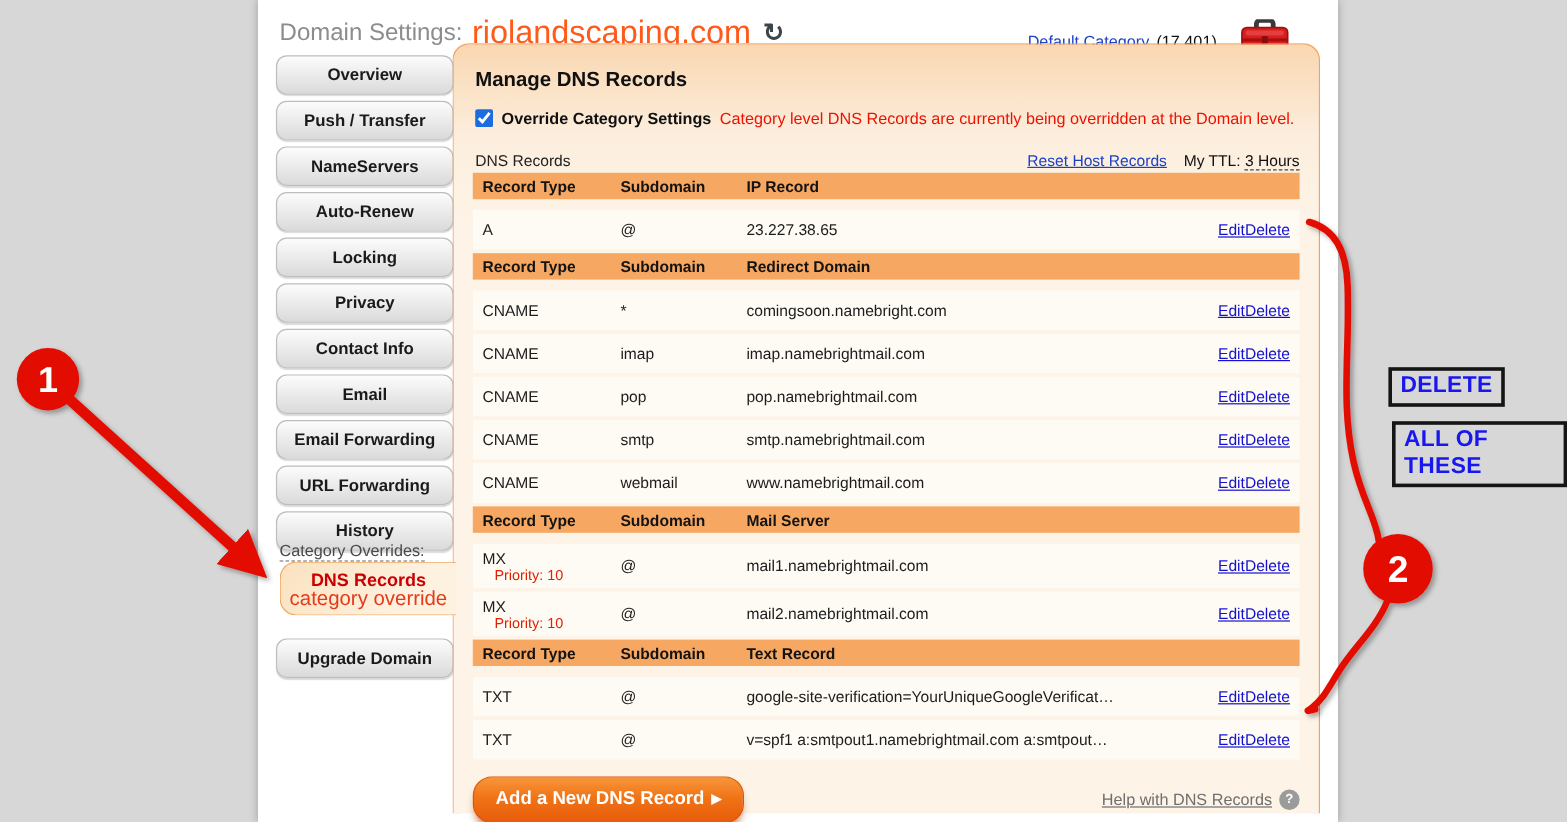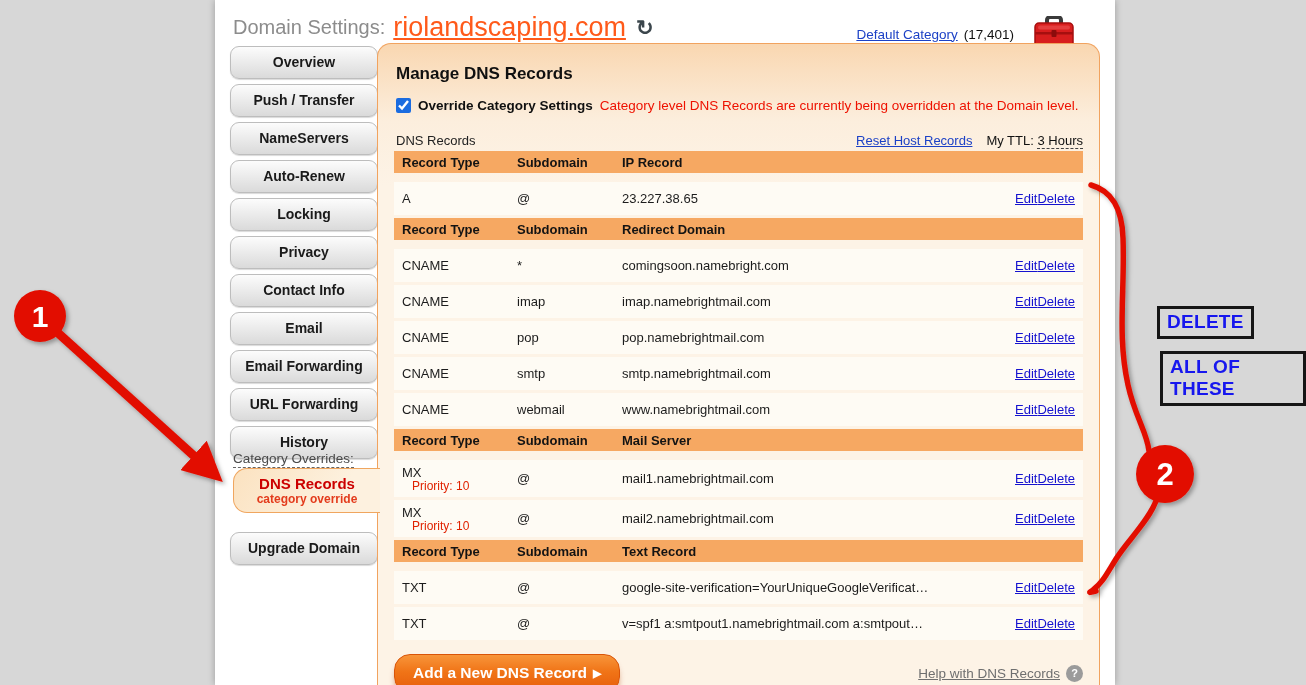--- a/index.html
+++ b/index.html
@@ -10,21 +10,21 @@
     -webkit-font-smoothing:antialiased;
   }
   
   .content-strip{
     position:absolute;left:215px;top:0;width:900px;height:685px;
     background:#ffffff;box-shadow:0 0 7px rgba(0,0,0,.28);
   }
   
   .hdr{position:absolute;left:233px;top:10px;height:34px;display:flex;align-items:center;}
   .hdr-label{font-size:20px;color:#8c8c8c;margin-right:8px;}
-  .hdr-domain{font-size:27px;color:#ff5a1a;margin-right:10px;text-decoration:underline;}
+  .hdr-domain{font-size:27px;color:#ff5a1a;margin-right:10px;}
   .refresh-ic{font-size:21px;color:#3b464c;font-weight:bold;cursor:pointer;line-height:1;}
   .hdr-right{position:absolute;right:230px;top:16px;display:flex;align-items:center;gap:6px;}
   .link-blue{color:#1c41c6;text-decoration:underline;font-size:13.5px;cursor:pointer;}
   .hdr-count{font-size:13.5px;color:#111;}
   .toolbox{width:44px;height:36px;margin-left:12px;cursor:pointer;}
   
   .side-btn{
     position:relative;width:146px;height:31px;margin:0 0 5px 0;
     background:linear-gradient(#fcfcfc,#dadada);
     border:1px solid #bdbdbd;border-radius:9px;
@@ -39,25 +39,25 @@
   }
   .dns-tab{
     position:absolute;left:233px;top:468px;width:146px;height:43px;z-index:6;
     background:linear-gradient(125deg,#fbe2c0 0%,#fdf1df 70%);
     border:1px solid #f0a65f;border-right:none;
     border-radius:14px 0 0 14px;
     display:flex;flex-direction:column;justify-content:center;align-items:center;
     cursor:pointer;
   }
   .dns-tab .t1{font-size:15px;font-weight:bold;color:#cc0000;line-height:16px;}
-  .dns-tab .t2{font-size:12px;color:#e33b1c;line-height:14px;font-weight:bold;}
+  .dns-tab .t2{font-size:17px;color:#e33b1c;line-height:14px;}
   .upgrade-btn{position:absolute;left:230px;top:532px;}
   
   .panel{
-    position:absolute;left:377px;top:43px;width:723px;height:642px;z-index:2;
+    position:absolute;left:377px;top:36px;width:723px;height:642px;z-index:2;
     background:linear-gradient(180deg,#f9d7b1 0%,#fceedd 12%,#fdf3e6 22%,#fdf3e6 100%);
     border:1px solid #f1a35f;border-bottom:none;border-radius:14px 14px 0 0;
     box-sizing:border-box;padding:14px 16px 0 16px;
   }
   .panel-title{font-size:17px;font-weight:bold;color:#101010;margin:6px 0 14px 2px;}
   .override-row{display:flex;align-items:center;gap:7px;margin:0 0 20px 2px;}
   .override-row input{width:15px;height:15px;accent-color:#1b6ce0;margin:0;cursor:pointer;}
   .override-label{font-size:13.5px;font-weight:bold;color:#101010;}
   .override-warning{font-size:13.5px;color:#ee1100;}
   .records-bar{display:flex;align-items:flex-end;margin:0 0 3px 2px;font-size:13px;color:#222;}

